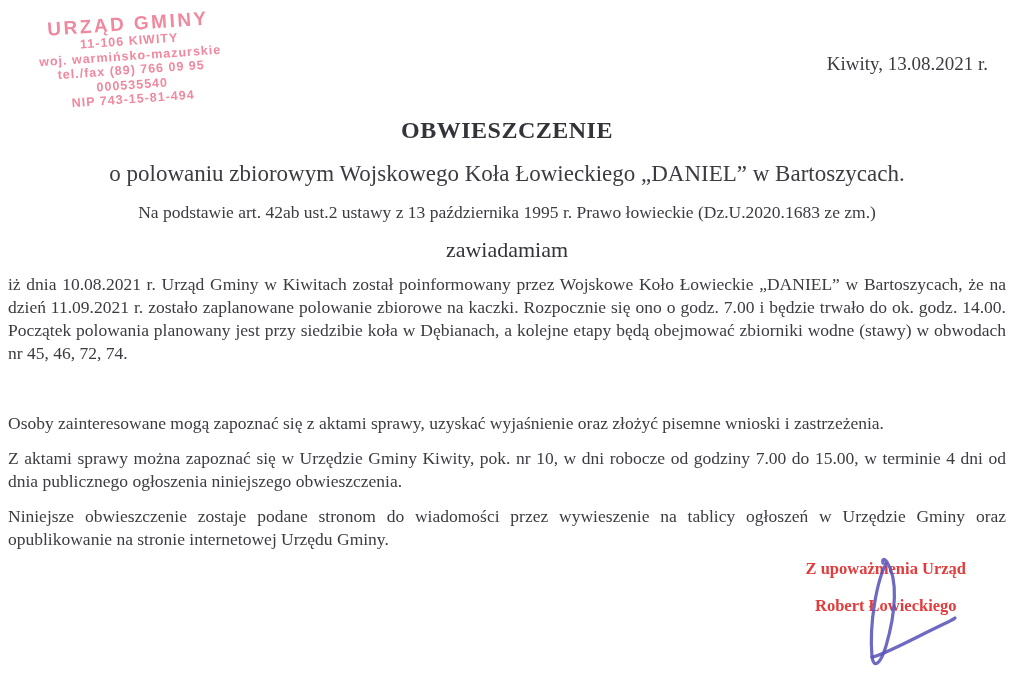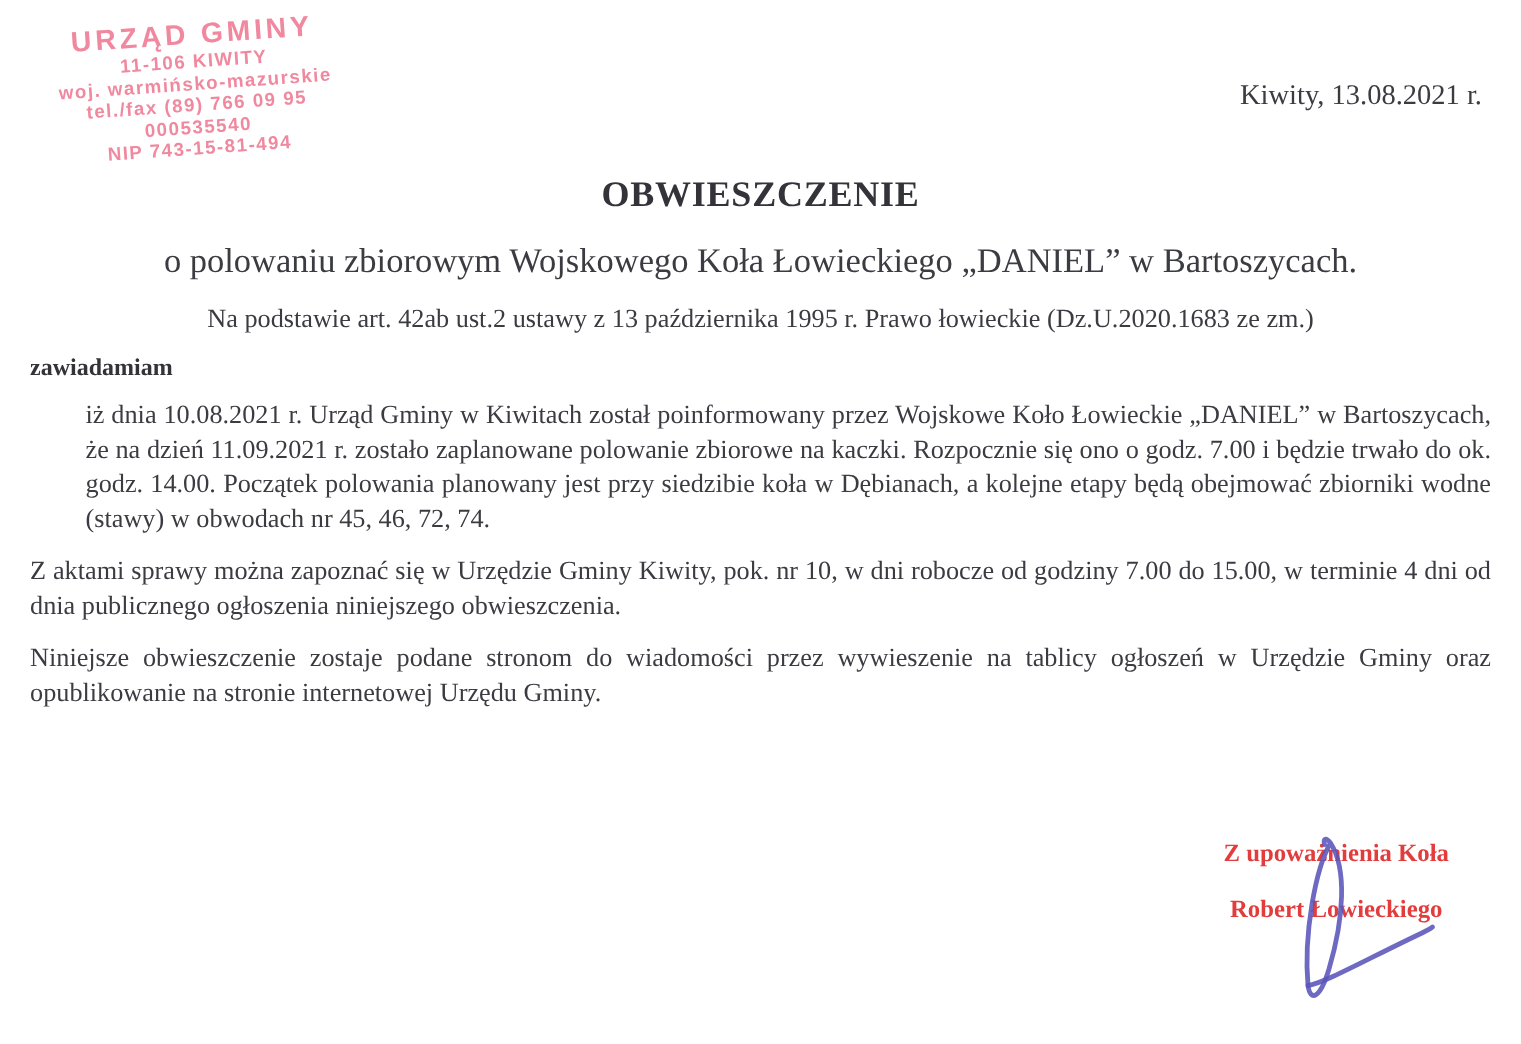--- a/index.html
+++ b/index.html
@@ -27,36 +27,36 @@
     user-select:none;
   }
   .stamp-l1{font-size:19px;letter-spacing:2.5px;line-height:20px;}
   .stamp-sm{font-size:12.5px;letter-spacing:1px;line-height:14.5px;}
   
   .place-date{
     position:absolute; top:53px; right:26px;
     font-size:19px;
   }
   
-  .content{padding:0 20px;}
+  .content{padding:0 8px;}
   .title{
     margin:0; padding-top:117px;
     text-align:center;
     font-size:24px; font-weight:bold; letter-spacing:.5px;
     color:#333339;
   }
   .subtitle{margin-top:17px; text-align:center; font-size:23px;}
   .legal{margin-top:15px; text-align:center; font-size:17.5px;}
-  .notify{margin-top:14px; font-size:16px; font-weight:bold; color:#333339;}
+  .notify{margin-top:14px; text-align:center; font-size:22px; font-weight:normal; color:#333339;}
   p.para{
     margin:0; margin-top:12px;
     font-size:17.5px; line-height:23px;
     text-align:justify;
   }
-  p.para-main{margin-top:10px;margin-left:37px;}
+  p.para-main{margin-top:10px;}
   p.para-gap{margin-top:47px;}
   
   .sig-block{
     position:absolute; top:558px; right:48px;
     text-align:center;
     color:#e23c3c;
     font-weight:bold;
     font-size:16.5px;
     line-height:21px;
     user-select:none;
@@ -93,26 +93,27 @@
 
   <div class="place-date">Kiwity, 13.08.2021 r.</div>
 
   <div class="content">
     <h1 class="title">OBWIESZCZENIE</h1>
     <div class="subtitle">o polowaniu zbiorowym Wojskowego Koła Łowieckiego „DANIEL” w Bartoszycach.</div>
     <div class="legal">Na podstawie art. 42ab ust.2 ustawy z 13 października 1995 r. Prawo łowieckie (Dz.U.2020.1683 ze zm.)</div>
     <div class="notify">zawiadamiam</div>
 
     <p class="para para-main">iż dnia 10.08.2021 r. Urząd Gminy w Kiwitach został poinformowany przez Wojskowe Koło Łowieckie „DANIEL” w Bartoszycach, że na dzień 11.09.2021 r. zostało zaplanowane polowanie zbiorowe na kaczki. Rozpocznie się ono o godz. 7.00 i będzie trwało do ok. godz. 14.00. Początek polowania planowany jest przy siedzibie koła w Dębianach, a kolejne etapy będą obejmować zbiorniki wodne (stawy) w obwodach nr 45, 46, 72, 74.</p>
+    <p class="para para-gap">Osoby zainteresowane mogą zapoznać się z aktami sprawy, uzyskać wyjaśnienie oraz złożyć pisemne wnioski i zastrzeżenia.</p>
     <p class="para">Z aktami sprawy można zapoznać się w Urzędzie Gminy Kiwity, pok. nr 10, w dni robocze od godziny 7.00 do 15.00, w terminie 4 dni od dnia publicznego ogłoszenia niniejszego obwieszczenia.</p>
     <p class="para">Niniejsze obwieszczenie zostaje podane stronom do wiadomości przez wywieszenie na tablicy ogłoszeń w Urzędzie Gminy oraz opublikowanie na stronie internetowej Urzędu Gminy.</p>
   </div>
 
   <div class="sig-block">
-    <div class="sig-auth">Z upoważnienia Koła</div>
+    <div class="sig-auth">Z upoważnienia Urząd</div>
     <div class="sig-name">Robert Łowieckiego</div>
   </div>
 
   <svg class="sig-ink" viewBox="0 0 160 160" aria-hidden="true">
     <path d="M 57 17 C 47 34, 39 78, 42 112 C 43.5 123, 50 121, 56 101 C 66 67, 68 34, 57 17 C 54 13, 52 14, 53 18"></path>
     <path d="M 42 112 C 52 111, 84 93, 118 77 C 122 75, 124 74, 125 73"></path>
   </svg>
 
 </div>
 

